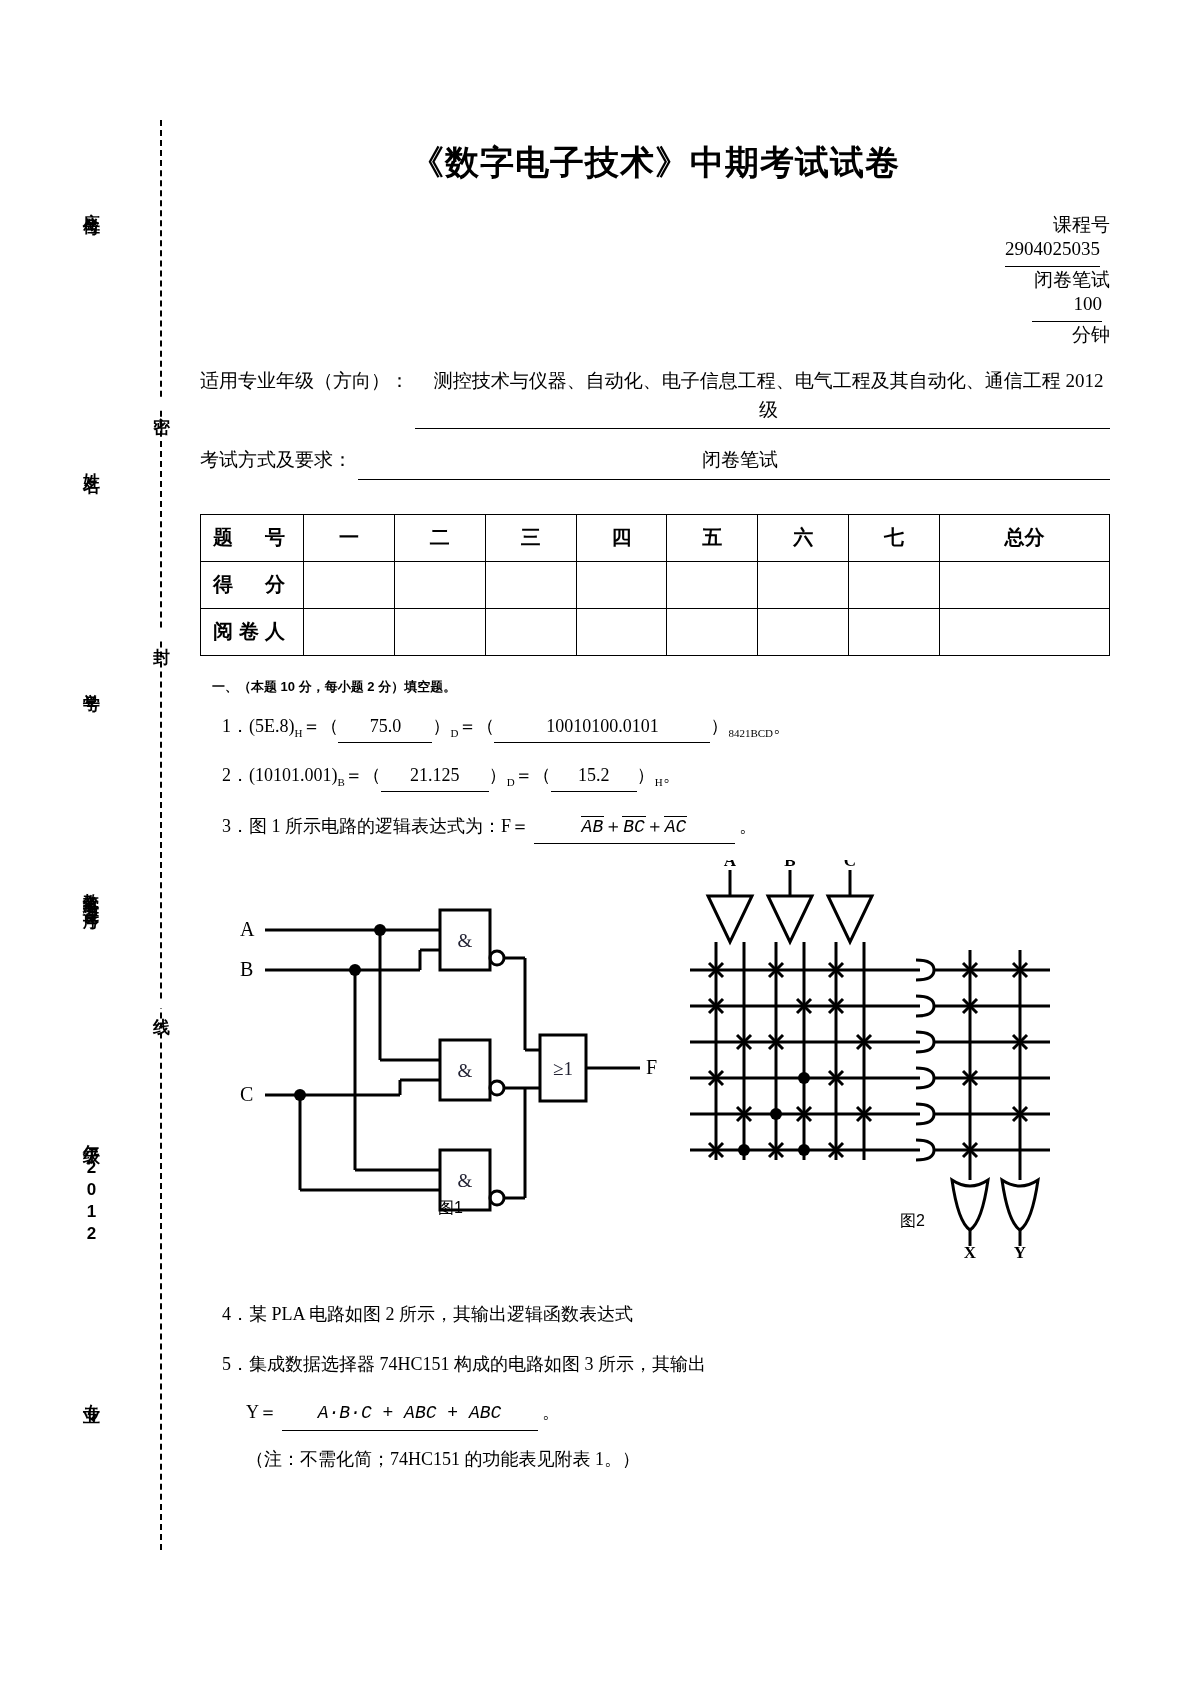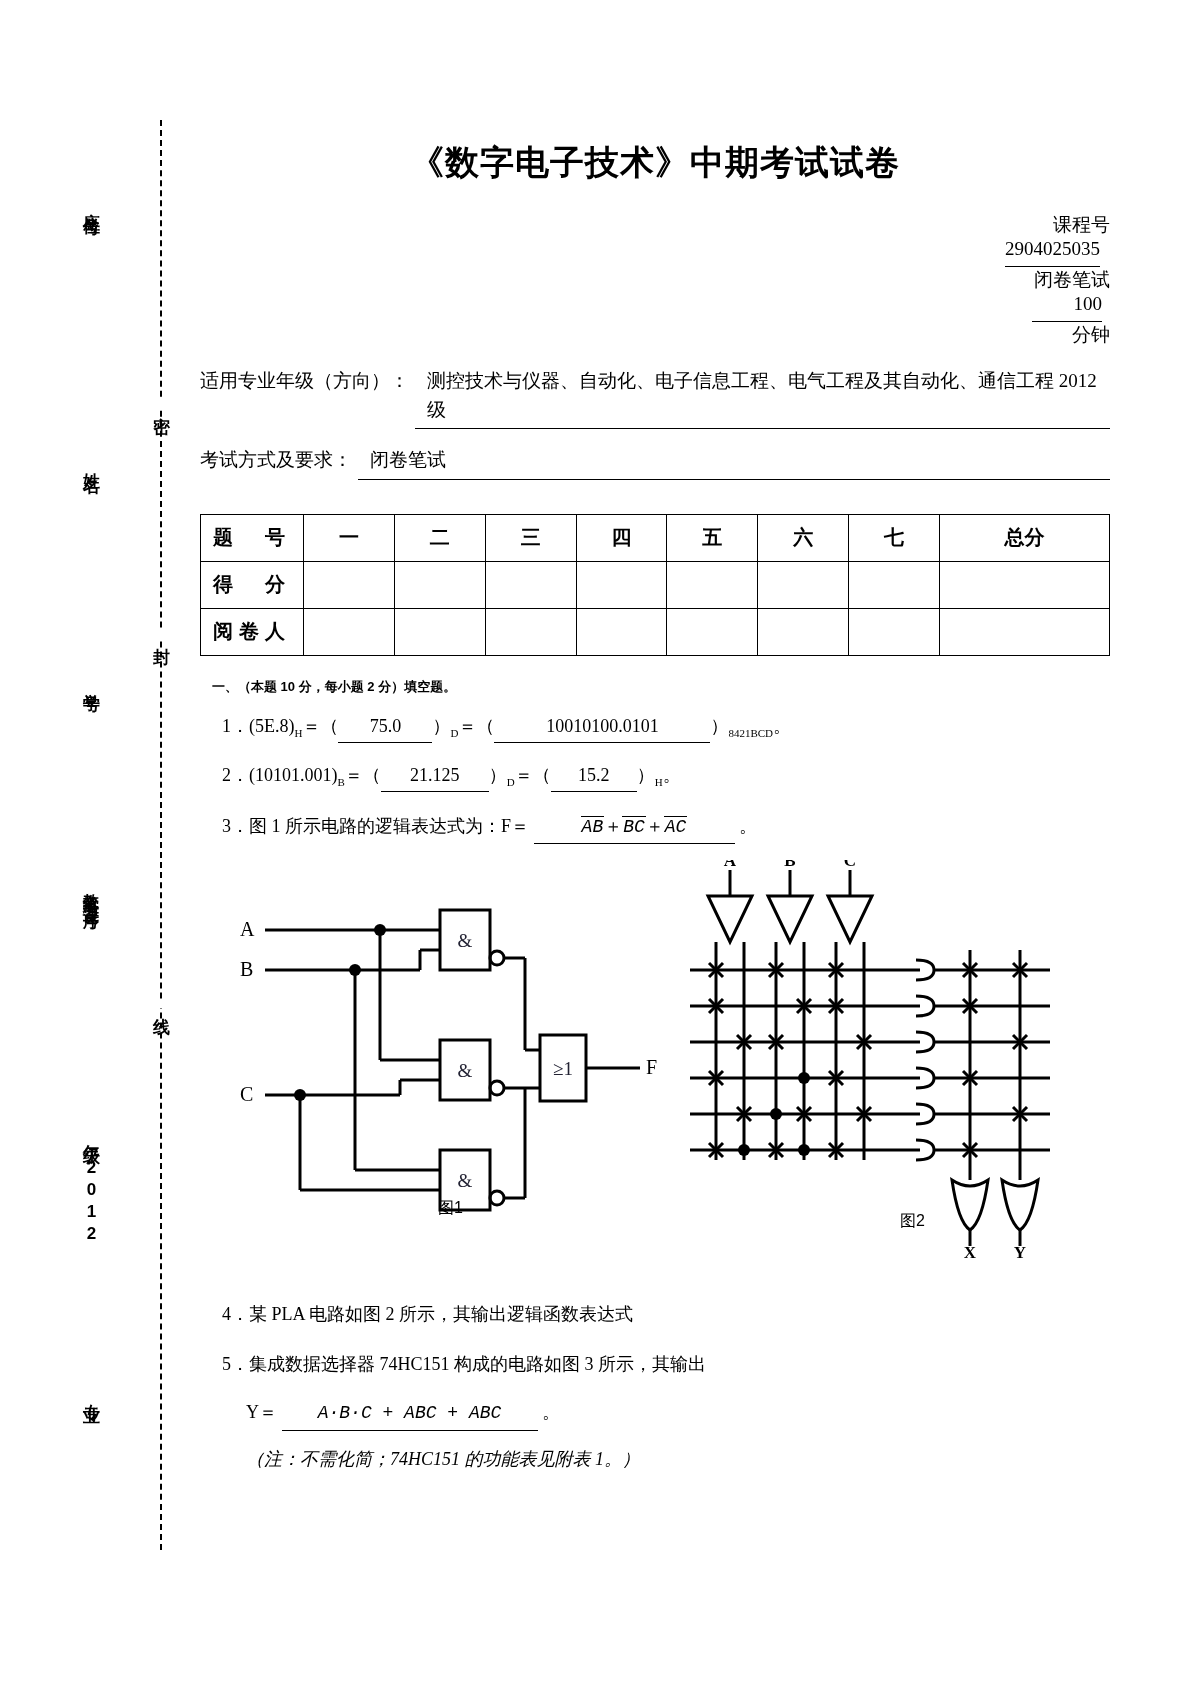--- a/index.html
+++ b/index.html
@@ -89,20 +89,21 @@
     text-align: right;
     padding-bottom: 6px;
     font-size: 19px;
   }
   .ul.narrow { flex: none; width: 70px; }
 
   .info-block {
     display: flex;
     align-items: flex-start;
     margin-bottom: 6px;
+    text-align: center;
   }
   .info-label {
     font-family: "Liberation Sans", sans-serif;
     font-size: 19px;
     white-space: nowrap;
     padding-top: 4px;
   }
   .info-value {
     flex: 1;
     margin-left: 6px;
@@ -460,15 +461,15 @@
   </div>
 
   <div class="q" style="margin-top:18px;">
     <span>5．集成数据选择器 74HC151 构成的电路如图 3 所示，其输出</span>
   </div>
   <div class="q q2">
     <span>Y＝</span>
     <span class="fill ital" style="width:240px;">A·B·C + ABC + ABC</span>
     <span>。</span>
   </div>
-  <div class="q q2" style="margin-top:-4px;font-style:italic;">（注：不需化简；74HC151 的功能表见附表 1。）</div>
+  <div class="q q2" style="margin-top:-4px;">（注：不需化简；74HC151 的功能表见附表 1。）</div>
 
 </div>
 
 </body></html>

